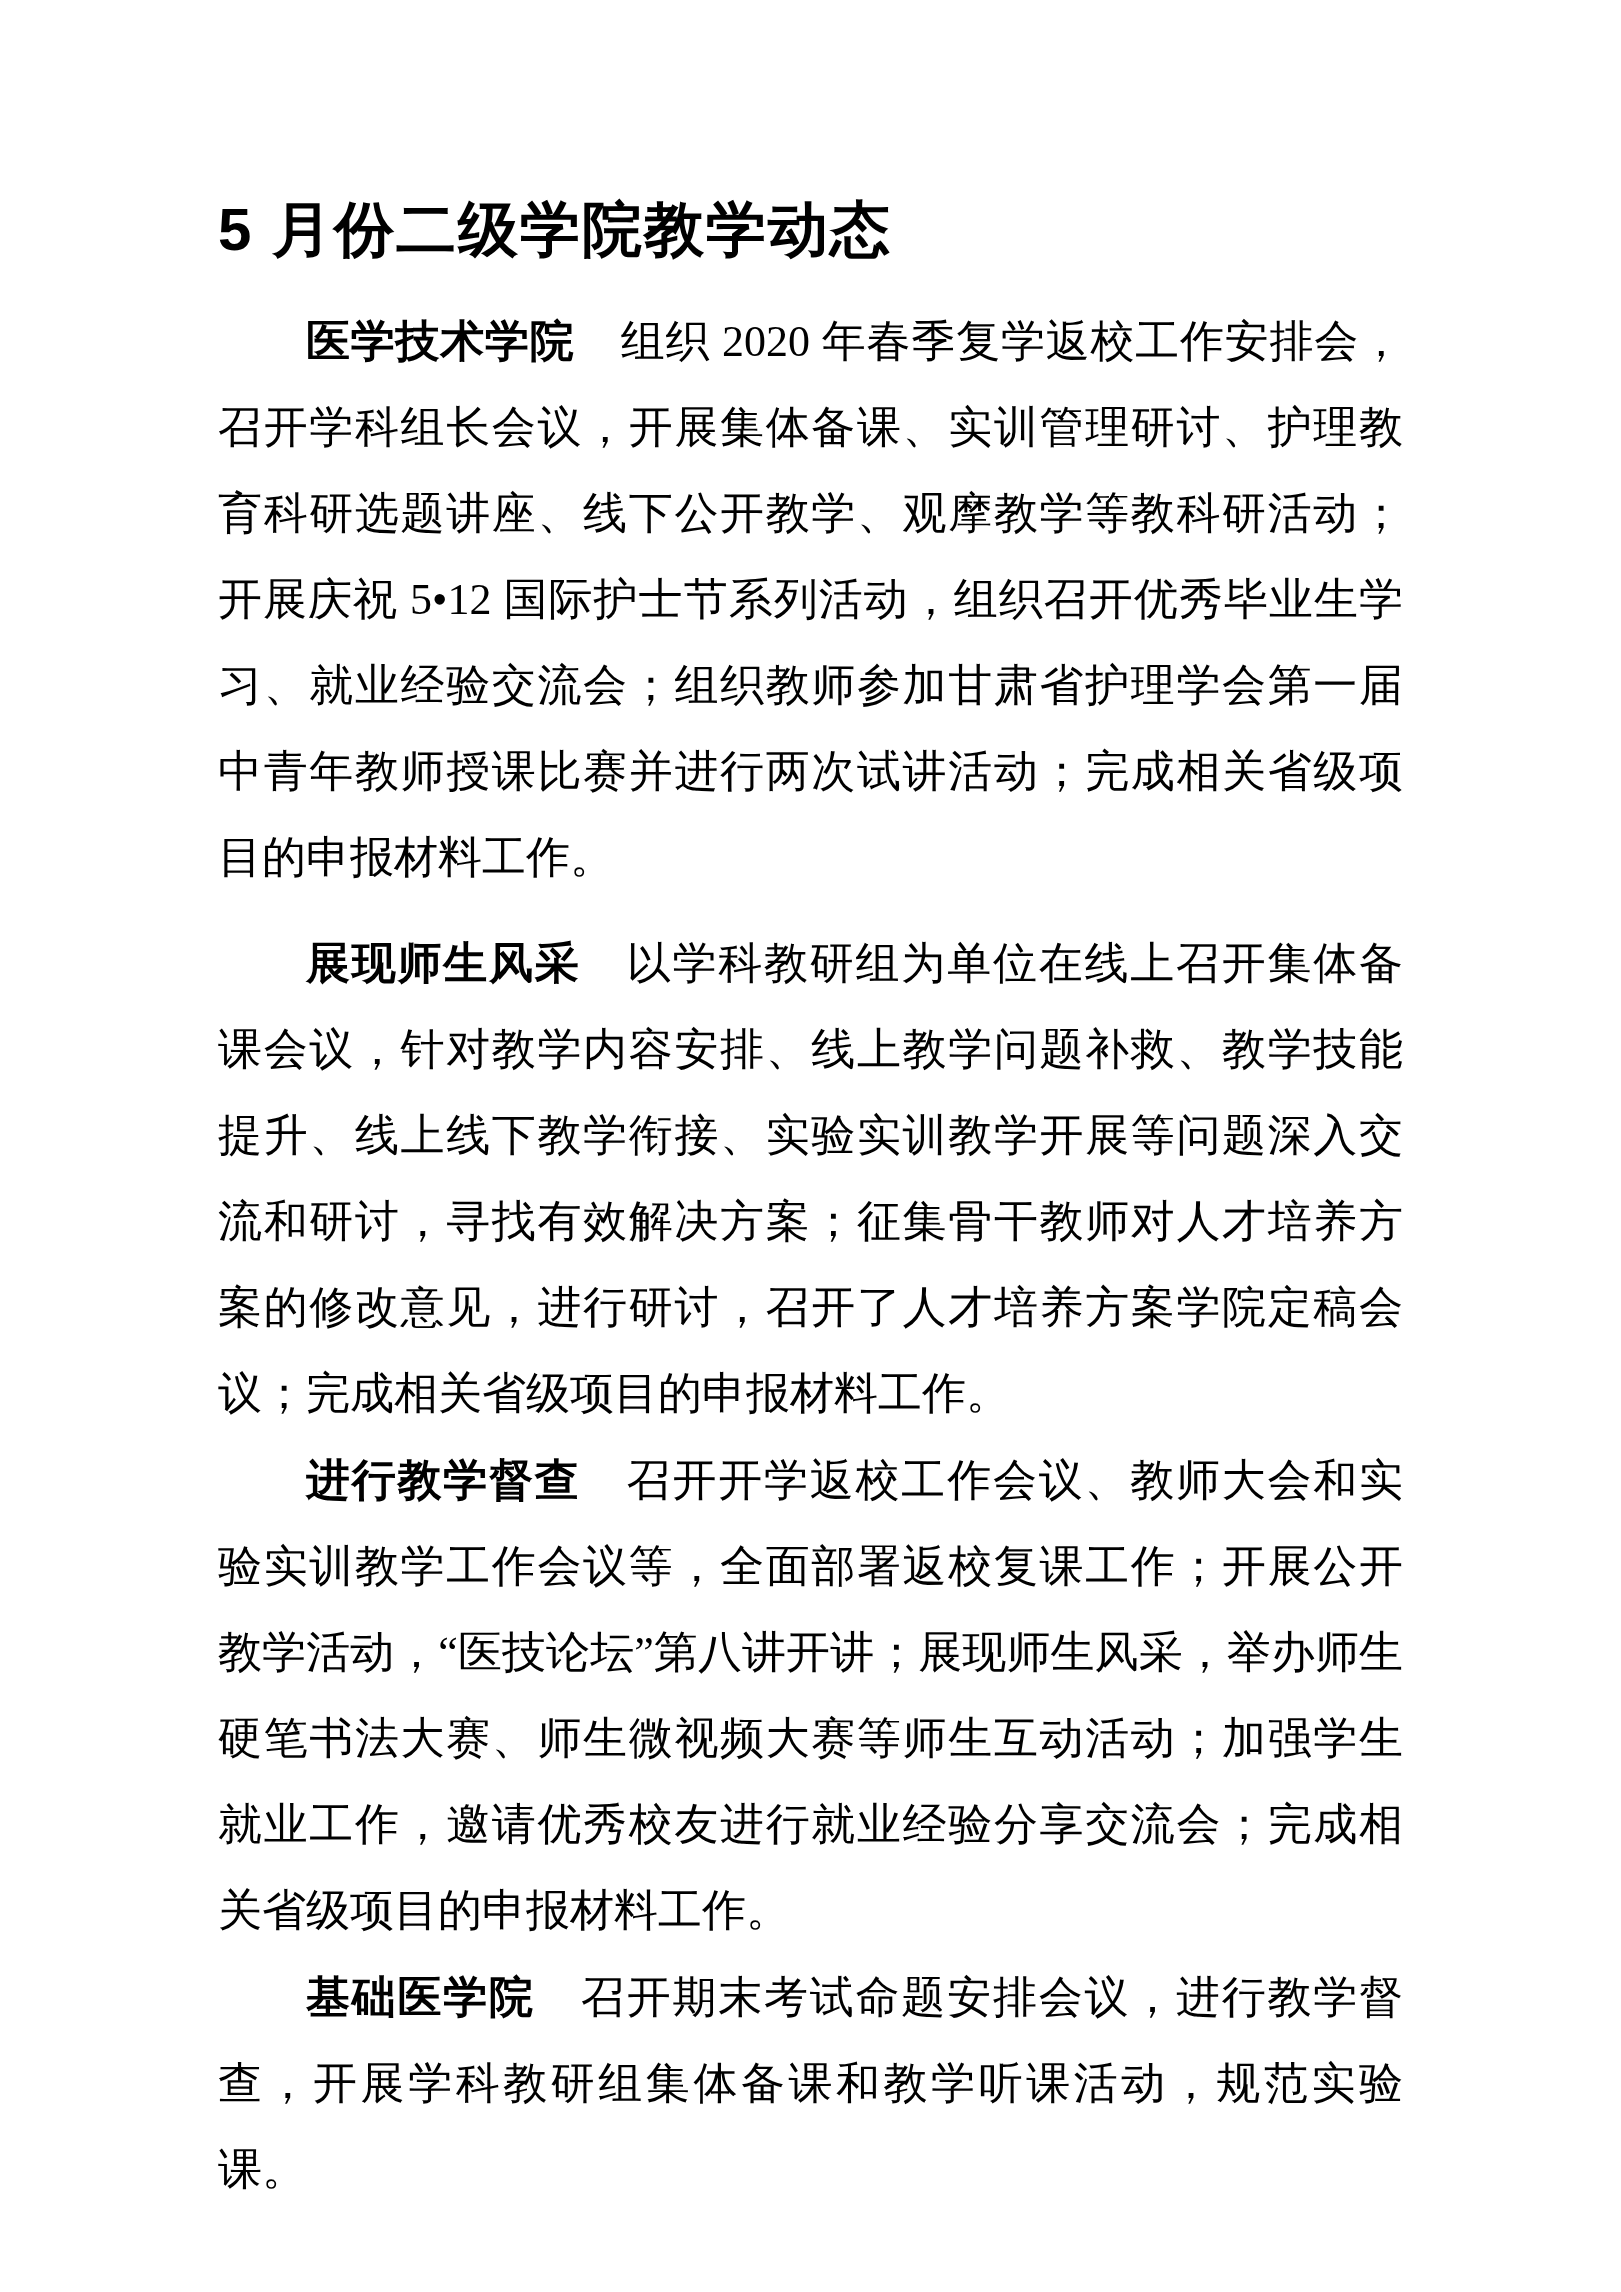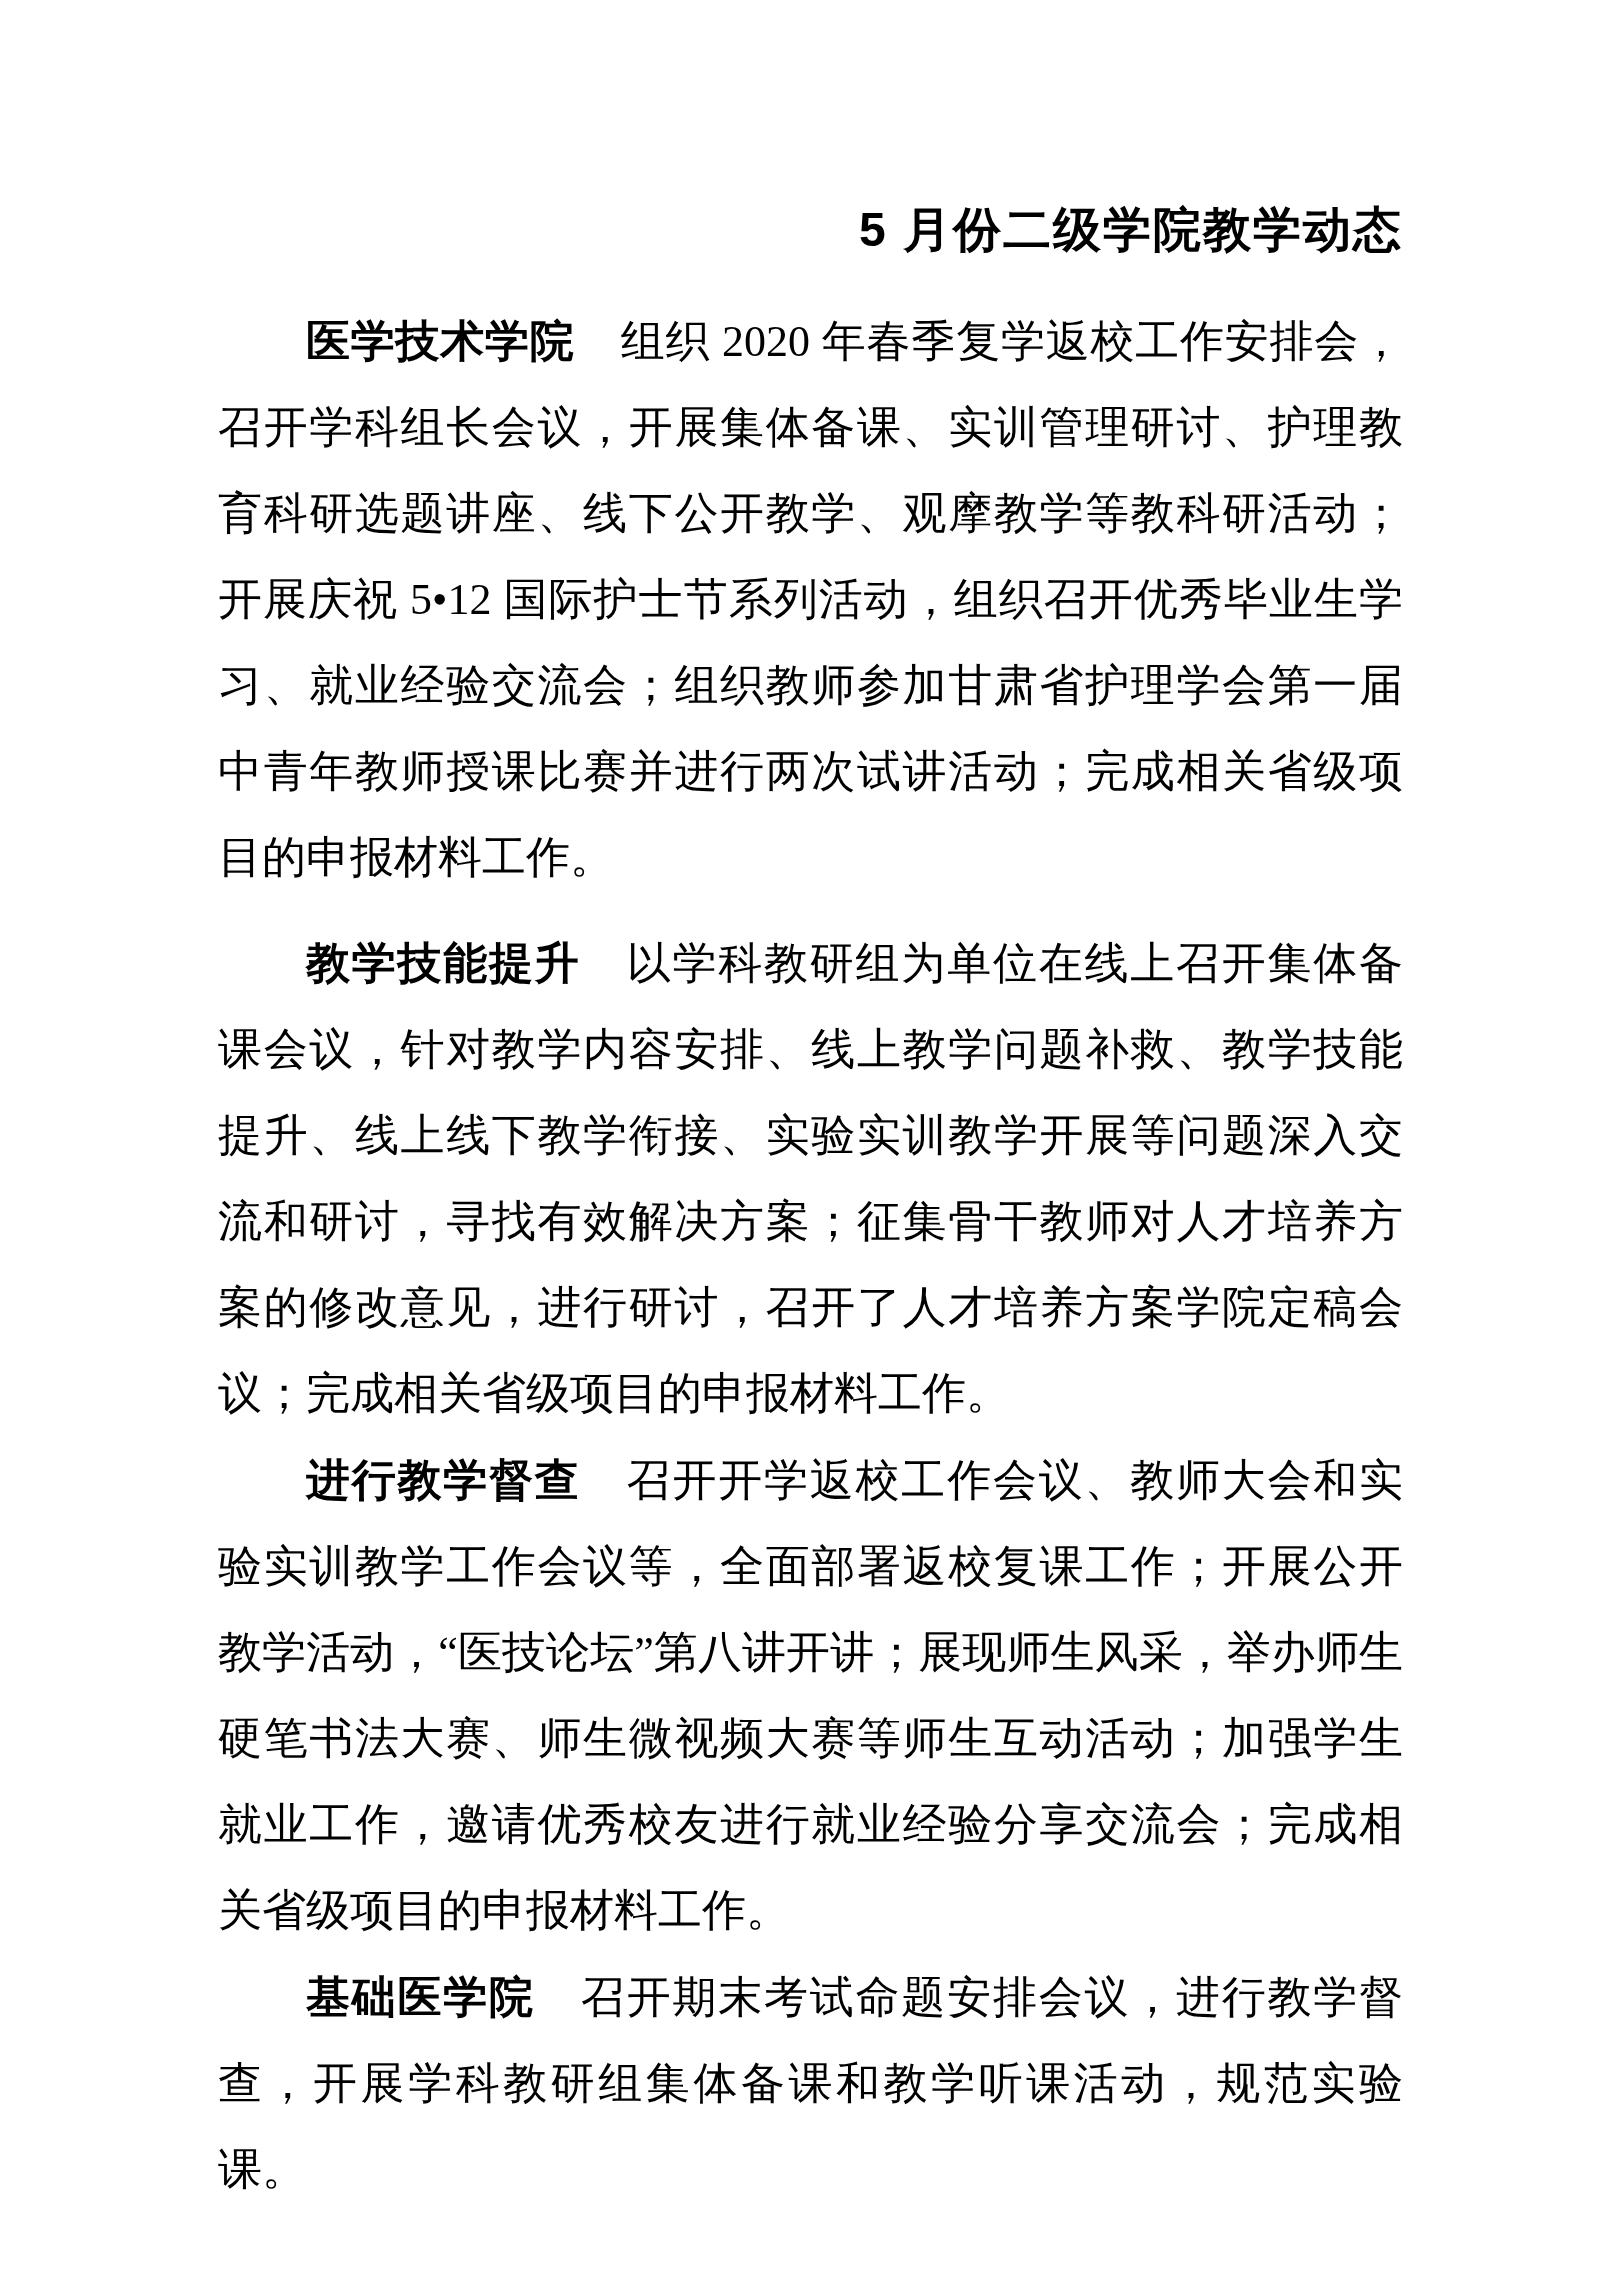--- a/index.html
+++ b/index.html
@@ -17,24 +17,24 @@
     width: 1621px;
     height: 2293px;
     box-sizing: border-box;
     padding: 0 218px;
     background: #ffffff;
     color: #000000;
     font-family: "Liberation Serif", serif;
   }
   .doc-title {
     margin: 186px 0 0 0;
-    text-align: right;
+    text-align: left;
     font-family: "Liberation Sans", sans-serif;
     font-weight: bold;
-    font-size: 48px;
+    font-size: 60px;
     line-height: 88px;
     letter-spacing: 2px;
   }
   .paragraphs {
     margin-top: 23.5px;
   }
   .para {
     margin: 0;
     font-size: 44px;
     line-height: 86px;
@@ -55,21 +55,21 @@
 </head>
 <body>
 
 <div class="page">
 
   <h1 class="doc-title">5 月份二级学院教学动态</h1>
 
   <div class="paragraphs">
     <p class="para"><span class="lead">医学技术学院</span><span>组织 2020 年春季复学返校工作安排会，召开学科组长会议，开展集体备课、实训管理研讨、护理教育科研选题讲座、线下公开教学、观摩教学等教科研活动；开展庆祝 5•12 国际护士节系列活动，组织召开优秀毕业生学习、就业经验交流会；组织教师参加甘肃省护理学会第一届中青年教师授课比赛并进行两次试讲活动；完成相关省级项目的申报材料工作。</span></p>
 
-    <p class="para"><span class="lead">教学技能提升</span><span>以学科教研组为单位在线上召开集体备课会议，针对教学内容安排、线上教学问题补救、教学技能提升、线上线下教学衔接、实验实训教学开展等问题深入交流和研讨，寻找有效解决方案；征集骨干教师对人才培养方案的修改意见，进行研讨，召开了人才培养方案学院定稿会议；完成相关省级项目的申报材料工作。</span></p>
+    <p class="para"><span class="lead">展现师生风采</span><span>以学科教研组为单位在线上召开集体备课会议，针对教学内容安排、线上教学问题补救、教学技能提升、线上线下教学衔接、实验实训教学开展等问题深入交流和研讨，寻找有效解决方案；征集骨干教师对人才培养方案的修改意见，进行研讨，召开了人才培养方案学院定稿会议；完成相关省级项目的申报材料工作。</span></p>
 
     <p class="para"><span class="lead">进行教学督查</span><span>召开开学返校工作会议、教师大会和实验实训教学工作会议等，全面部署返校复课工作；开展公开教学活动，“医技论坛”第八讲开讲；展现师生风采，举办师生硬笔书法大赛、师生微视频大赛等师生互动活动；加强学生就业工作，邀请优秀校友进行就业经验分享交流会；完成相关省级项目的申报材料工作。</span></p>
 
     <p class="para"><span class="lead">基础医学院</span><span>召开期末考试命题安排会议，进行教学督查，开展学科教研组集体备课和教学听课活动，规范实验课。</span></p>
   </div>
 
 </div>
 
 
 </body></html>

